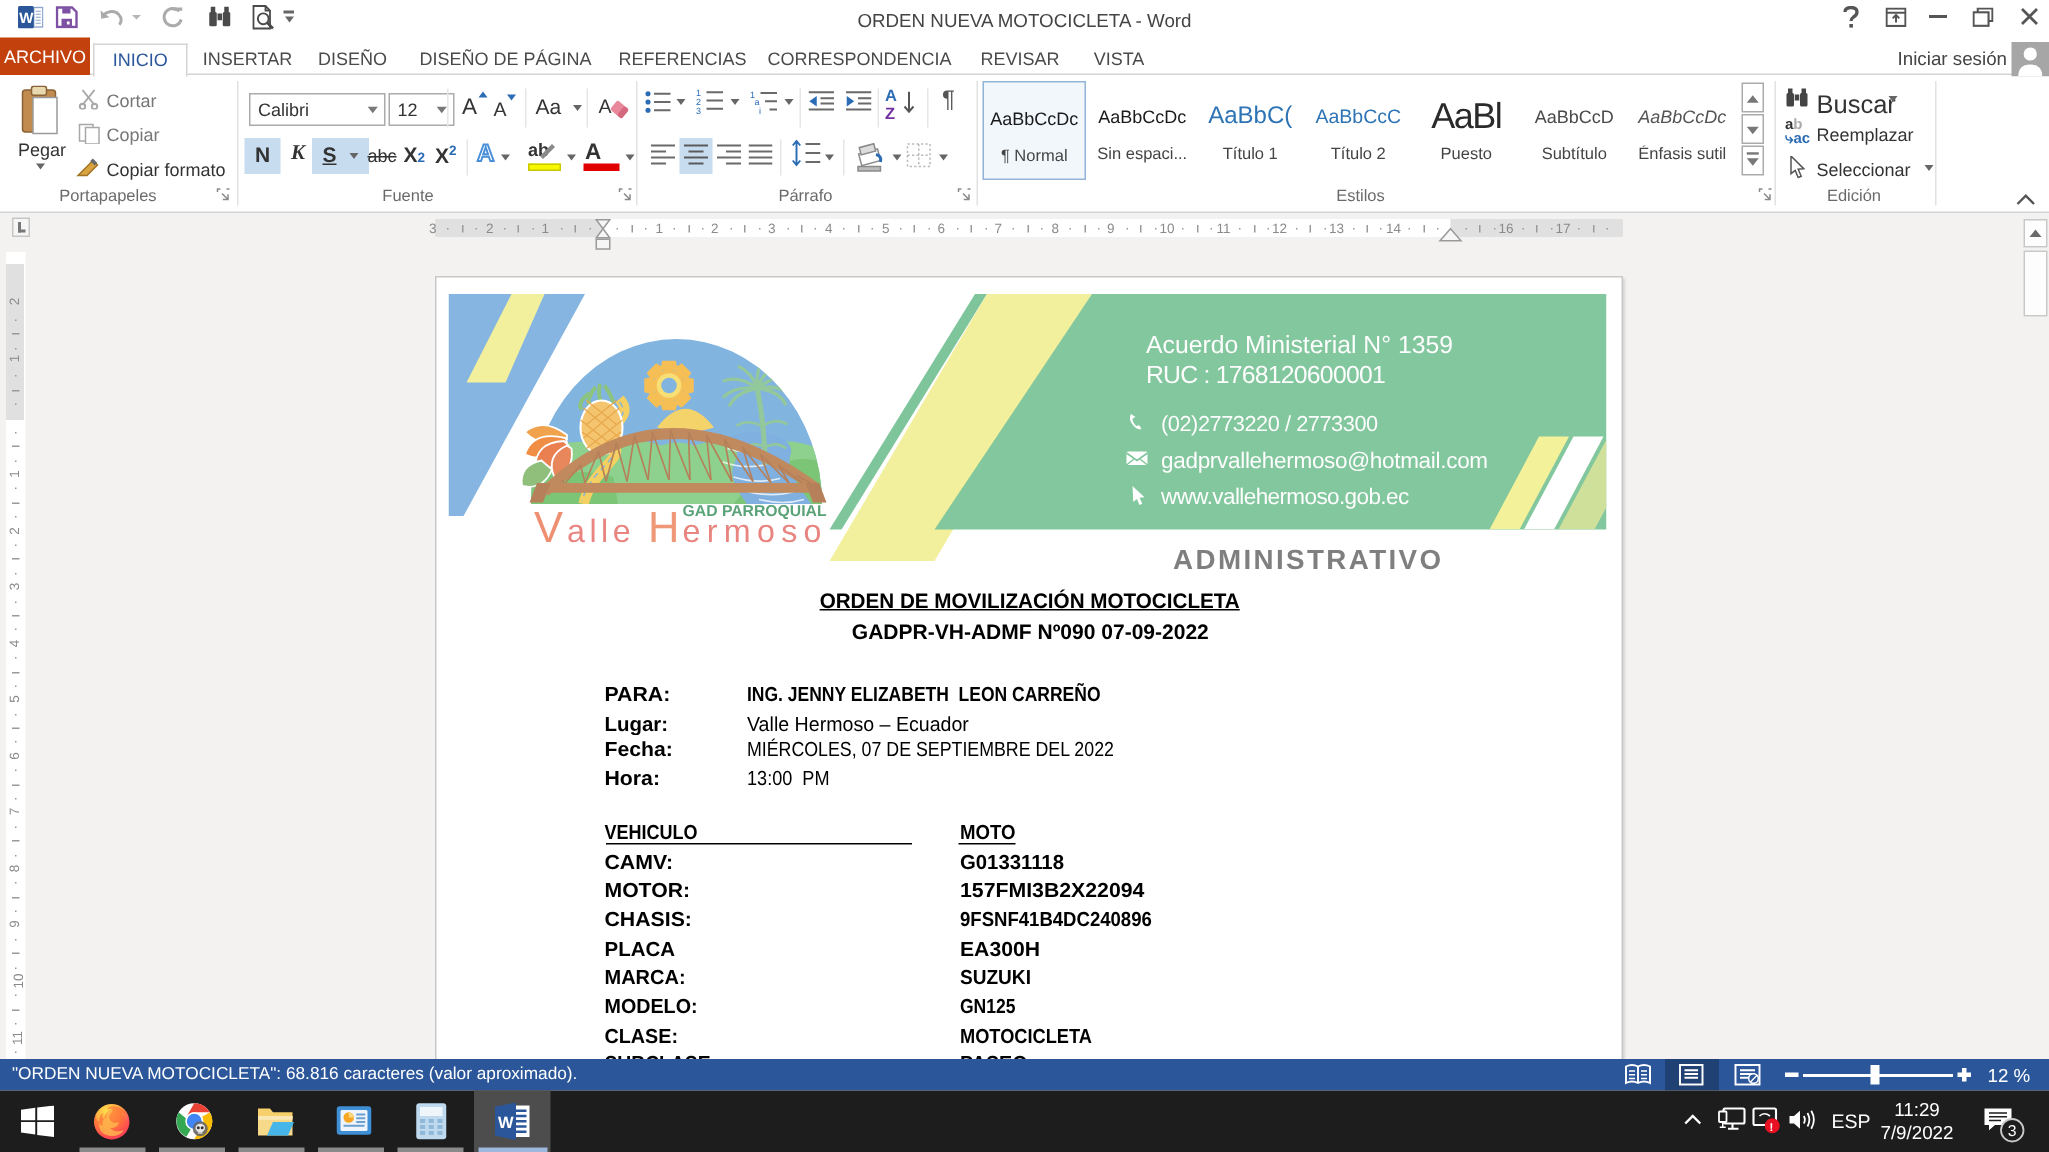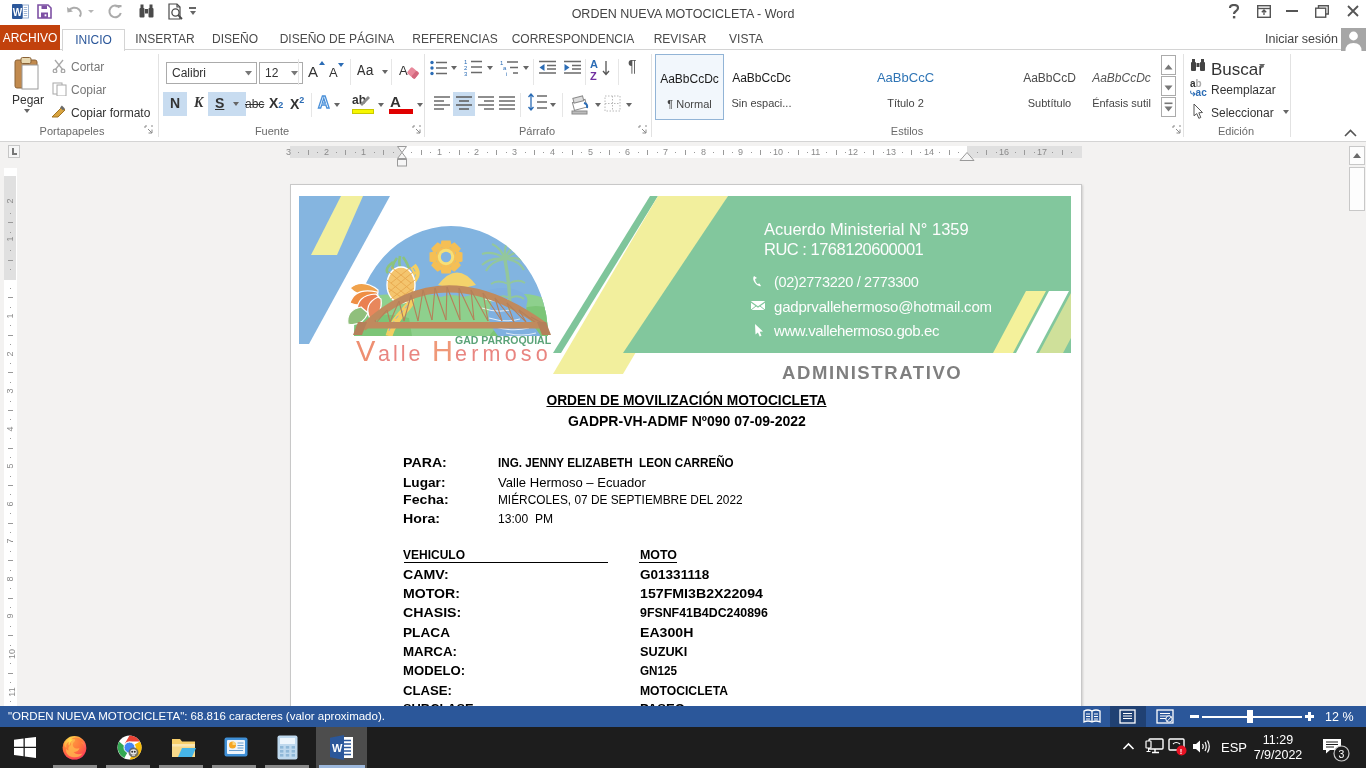--- a/index.html
+++ b/index.html
@@ -164,21 +164,21 @@
   <div class="gsep" style="left:158px;"></div>
 
   <div class="combo" style="left:166px;top:11px;width:91px;height:22px;line-height:20px;padding-left:5px;">Calibri<svg class="arr" width="7" height="5" viewBox="0 0 7 5">
         <path d="M0 0 L7 0 L3.5 4.5 Z" fill="#777"></path>
       </svg></div>
   <div class="combo" style="left:259px;top:11px;width:44px;height:22px;line-height:20px;padding-left:5px;">12<svg class="arr" width="7" height="5" viewBox="0 0 7 5">
         <path d="M0 0 L7 0 L3.5 4.5 Z" fill="#777"></path>
       </svg></div>
   <div class="abs" style="left:308px;top:12px;font-size:15px;color:#333;">A<span style="position:absolute;left:11px;top:-2px;width:0;height:0;border-left:3.5px solid transparent;border-right:3.5px solid transparent;border-bottom:4.5px solid #2b6cb5;"></span></div>
   <div class="abs" style="left:329px;top:14px;font-size:13px;color:#333;">A<span style="position:absolute;left:9px;top:-2px;width:0;height:0;border-left:3.5px solid transparent;border-right:3.5px solid transparent;border-top:4.5px solid #2b6cb5;"></span></div>
-  <div class="abs" style="left:357px;top:12px;font-size:14px;color:#333;font-family:Liberation Mono, monospace;">Aa<span style="position:absolute;left:25px;top:7px;width:0;height:0;border-left:3.5px solid transparent;border-right:3.5px solid transparent;border-top:4px solid #666;"></span></div>
+  <div class="abs" style="left:357px;top:12px;font-size:14px;color:#333;">Aa<span style="position:absolute;left:25px;top:7px;width:0;height:0;border-left:3.5px solid transparent;border-right:3.5px solid transparent;border-top:4px solid #666;"></span></div>
   <svg class="abs" style="left:399px;top:10px" width="22" height="22" viewBox="0 0 22 22">
       <text x="0" y="14" font-size="13" fill="#333">A</text>
       <g transform="rotate(40 14 12)">
         <rect x="9" y="8" width="10" height="8" rx="1.5" fill="#e8889a"></rect>
         <rect x="15" y="8" width="4" height="8" rx="1.5" fill="#d4687e"></rect>
       </g>
     </svg>
   <div class="abs isep" style="left:298px;top:8px;height:26px;"></div>
   <div class="abs isep" style="left:350px;top:8px;height:26px;"></div>
   <div class="abs isep" style="left:391px;top:8px;height:26px;"></div>
@@ -324,23 +324,31 @@
   <div class="gsep" style="left:651px;"></div>
 
   <div class="stylebox" style="left:655px;border:1px solid #92b4d6;background:#f2f7fc;">
       <div class="ssample" style="font-size:12px;color:#1a1a1a;">AaBbCcDc</div>
       <div class="sname">¶ Normal</div>
     </div>
   <div class="stylebox" style="left:727px;">
       <div class="ssample" style="font-size:12px;color:#1a1a1a;">AaBbCcDc</div>
       <div class="sname">Sin espaci...</div>
     </div>
+  <div class="stylebox" style="left:799px;">
+      <div class="ssample" style="font-size:16px;color:#2e74b5;">AaBbC​(</div>
+      <div class="sname">Título 1</div>
+    </div>
   <div class="stylebox" style="left:871px;">
       <div class="ssample" style="font-size:13px;color:#2e74b5;">AaBbCcC</div>
       <div class="sname">Título 2</div>
+    </div>
+  <div class="stylebox" style="left:943px;">
+      <div class="ssample" style="font-size:24px;color:#2a2a2a;letter-spacing:-1px;">AaBl</div>
+      <div class="sname">Puesto</div>
     </div>
   <div class="stylebox" style="left:1015px;">
       <div class="ssample" style="font-size:12px;color:#4a4a4a;">AaBbCcD</div>
       <div class="sname">Subtítulo</div>
     </div>
   <div class="stylebox" style="left:1087px;">
       <div class="ssample" style="font-size:12px;font-style:italic;color:#555;">AaBbCcDc</div>
       <div class="sname">Énfasis sutil</div>
     </div>
   <div class="sscroll" style="top:4px;"><svg width="9" height="6" viewBox="0 0 9 6">

